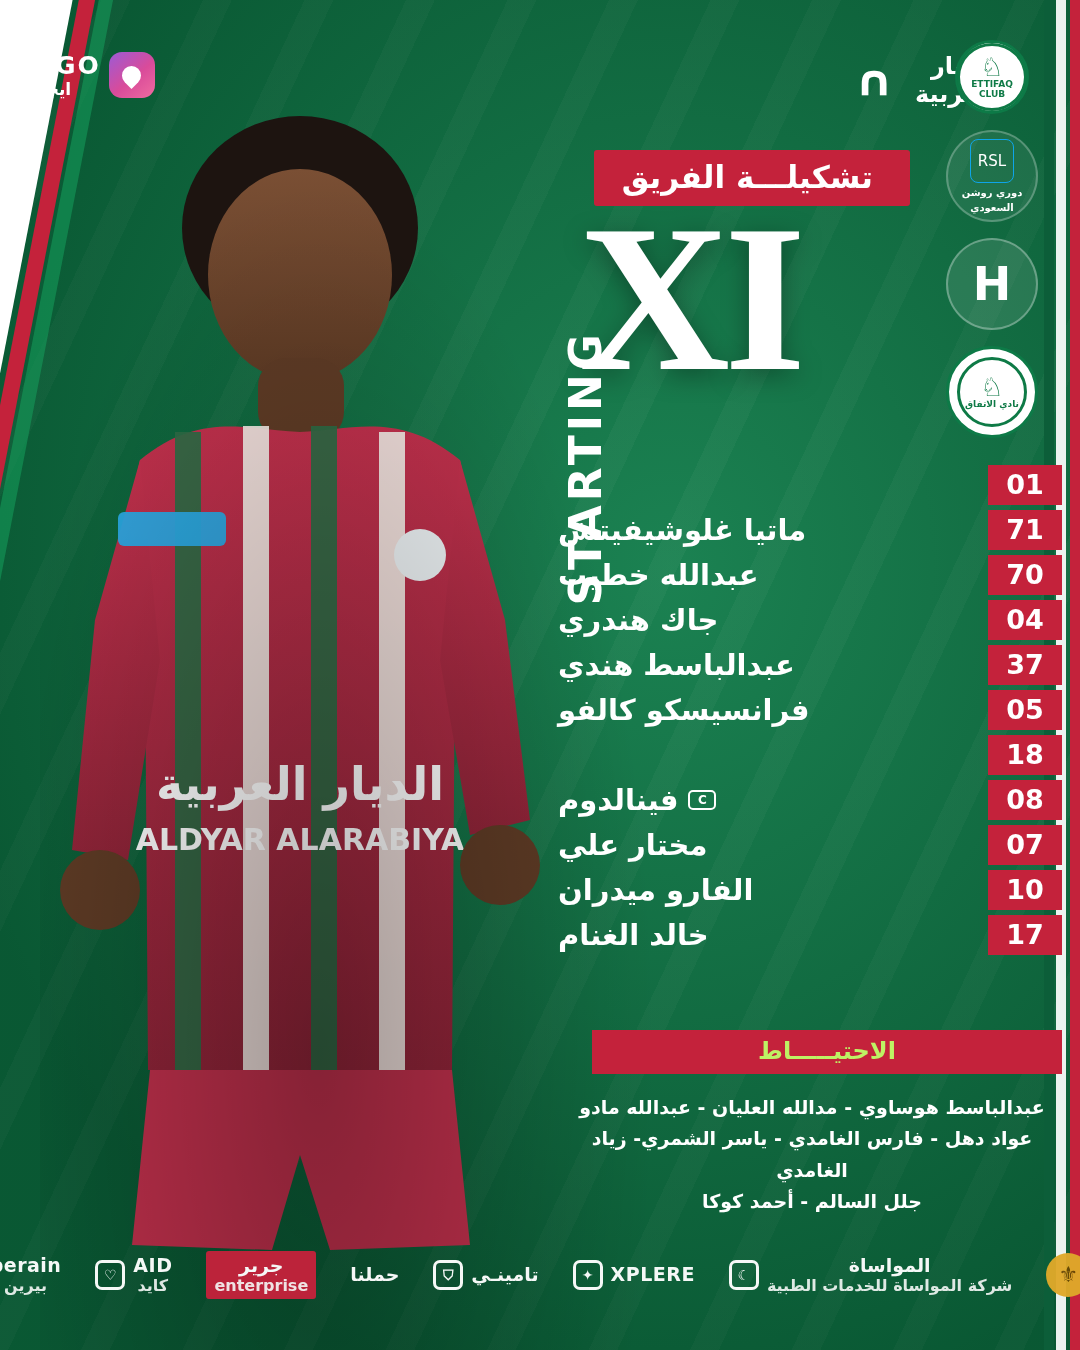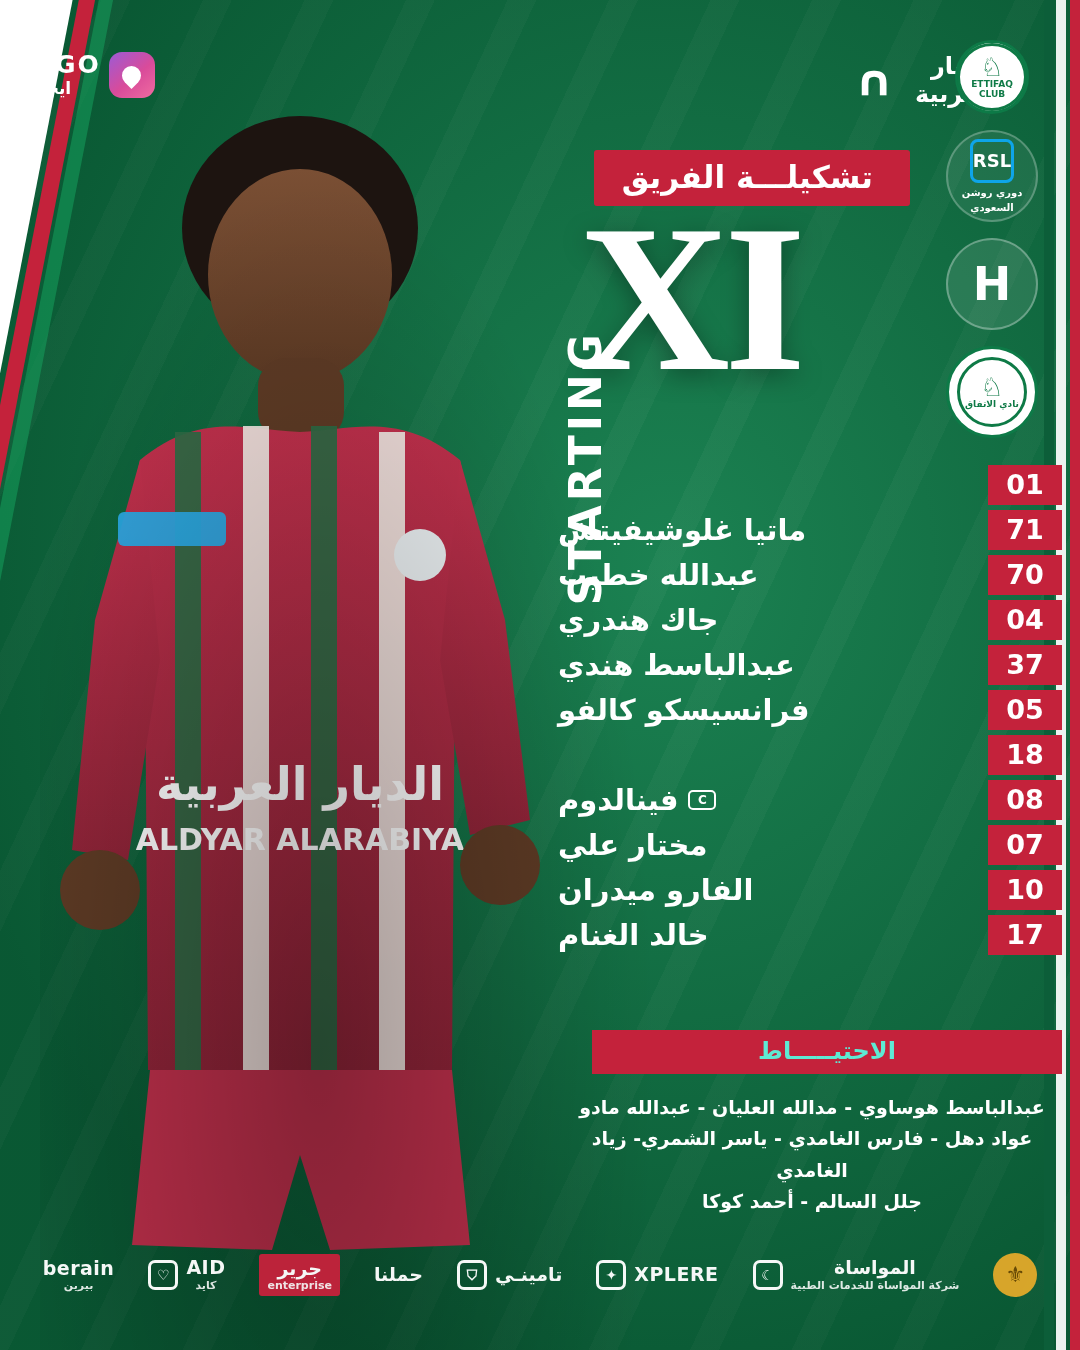--- a/index.html
+++ b/index.html
@@ -48,21 +48,21 @@
   .redge {
     position: absolute; top: 0; bottom: 0; width: 10px;
   }
   .redge.a { right: 0;  background: #c4223b; }
   .redge.b { right: 14px; background: #ffffff; opacity:.92; }
   .redge.c { right: 26px; background: #0c5e39; }
 
   
   .ego-logo {
     position: absolute; left: 36px; top: 52px;
-    display: flex; gap: 8px;
+    display: flex; align-items: center; gap: 8px;
     direction: ltr;
   }
   .ego-text { color: #fff; line-height: 1; text-align: left; }
   .ego-text .t1 { font-size: 25px; font-weight: 700; letter-spacing: 2px; }
   .ego-text .t2 { font-size: 17px; font-weight: 700; margin-top: 3px; }
   .ego-mark {
     width: 46px; height: 46px; border-radius: 13px;
     background: linear-gradient(140deg,#9b5bd6 0%, #d94b9a 55%, #f06ca0 100%);
     display: flex; align-items: center; justify-content: center;
   }
@@ -102,22 +102,22 @@
     display: flex; flex-direction: column; align-items: center; gap: 16px;
   }
   .badge {
     width: 92px; height: 92px; border-radius: 50%;
     display: flex; align-items: center; justify-content: center;
     flex-direction: column; color: #fff; text-align:center;
   }
   .badge.etf-small { width: 74px; height: 74px; background: #ffffff; border: 3px solid #0d7a47; }
   .badge.rsl { background: rgba(255,255,255,0.07); border: 2px solid rgba(255,255,255,0.25); }
   .badge.rsl .rsl-box {
-    width: 44px; height: 44px; border: 3px solid #0ea5e9; border-radius: 8px;
-    display:flex; align-items:center; justify-content:center; font-size: 18px; font-weight:700;
+    width: 44px; height: 44px; border: 1px solid #0ea5e9; border-radius: 8px;
+    display:flex; align-items:center; justify-content:center; font-size: 15px; font-weight:400;
   }
   .badge.rsl .rsl-sub { font-size: 10px; line-height: 1.15; margin-top: 4px; font-weight: 700; }
   .badge.club-h {
     background: rgba(255,255,255,0.10); border: 2px solid rgba(255,255,255,0.30);
     font-size: 46px; font-weight: 800;
   }
   .badge.club-etf {
     background: #ffffff; border: 3px solid #0d7a47;
   }
   .etf-inner {
@@ -183,21 +183,21 @@
   .captain-badge {
     display:inline-flex; align-items:center; justify-content:center;
     width: 28px; height: 20px; border: 2px solid #fff; border-radius: 5px;
     font-size: 12px; font-weight: 700; color: #fff;
   }
 
   
   .subs-title {
     position: absolute; right: 18px; top: 1030px;
     width: 470px;
-    background: #c4223b; color: #5eead4;
+    background: #c4223b; color: #bef264;
     text-align: center; font-size: 24px; font-weight: 700; letter-spacing: 8px;
     padding: 7px 0 9px 0;
   }
   .subs-list {
     position: absolute; right: 18px; top: 1092px;
     width: 500px; text-align: center;
     color: #fff; font-size: 19px; font-weight: 700; line-height: 1.65;
   }
 
   
@@ -209,21 +209,21 @@
     direction: ltr;
     padding: 0 48px;
   }
   .sp {
     color: #fff; opacity: .96;
     display: flex; flex-direction: column; align-items: center; justify-content: center;
     font-size: 13px; font-weight: 700; line-height: 1.15; text-align: center;
     white-space: nowrap;
   }
   .sp .big { font-size: 19px; font-weight: 800; letter-spacing: .5px; }
-  .sp .sm  { font-size: 11px; font-weight: 600; opacity: .9; }
+  .sp .sm  { font-size: 16px; font-weight: 600; opacity: .9; }
   .sp.boxed { background:#c4223b; padding: 4px 8px; border-radius: 3px; }
   .sp .circle {
     width: 44px; height: 44px; border-radius: 50%;
     background: #e0a92a; color:#6b4a05;
     display:flex; align-items:center; justify-content:center; font-size: 22px;
   }
   .sp .hexi {
     width: 30px; height: 30px; border: 3px solid #fff; border-radius: 7px;
     display: flex; align-items: center; justify-content: center; font-size: 14px;
   }

